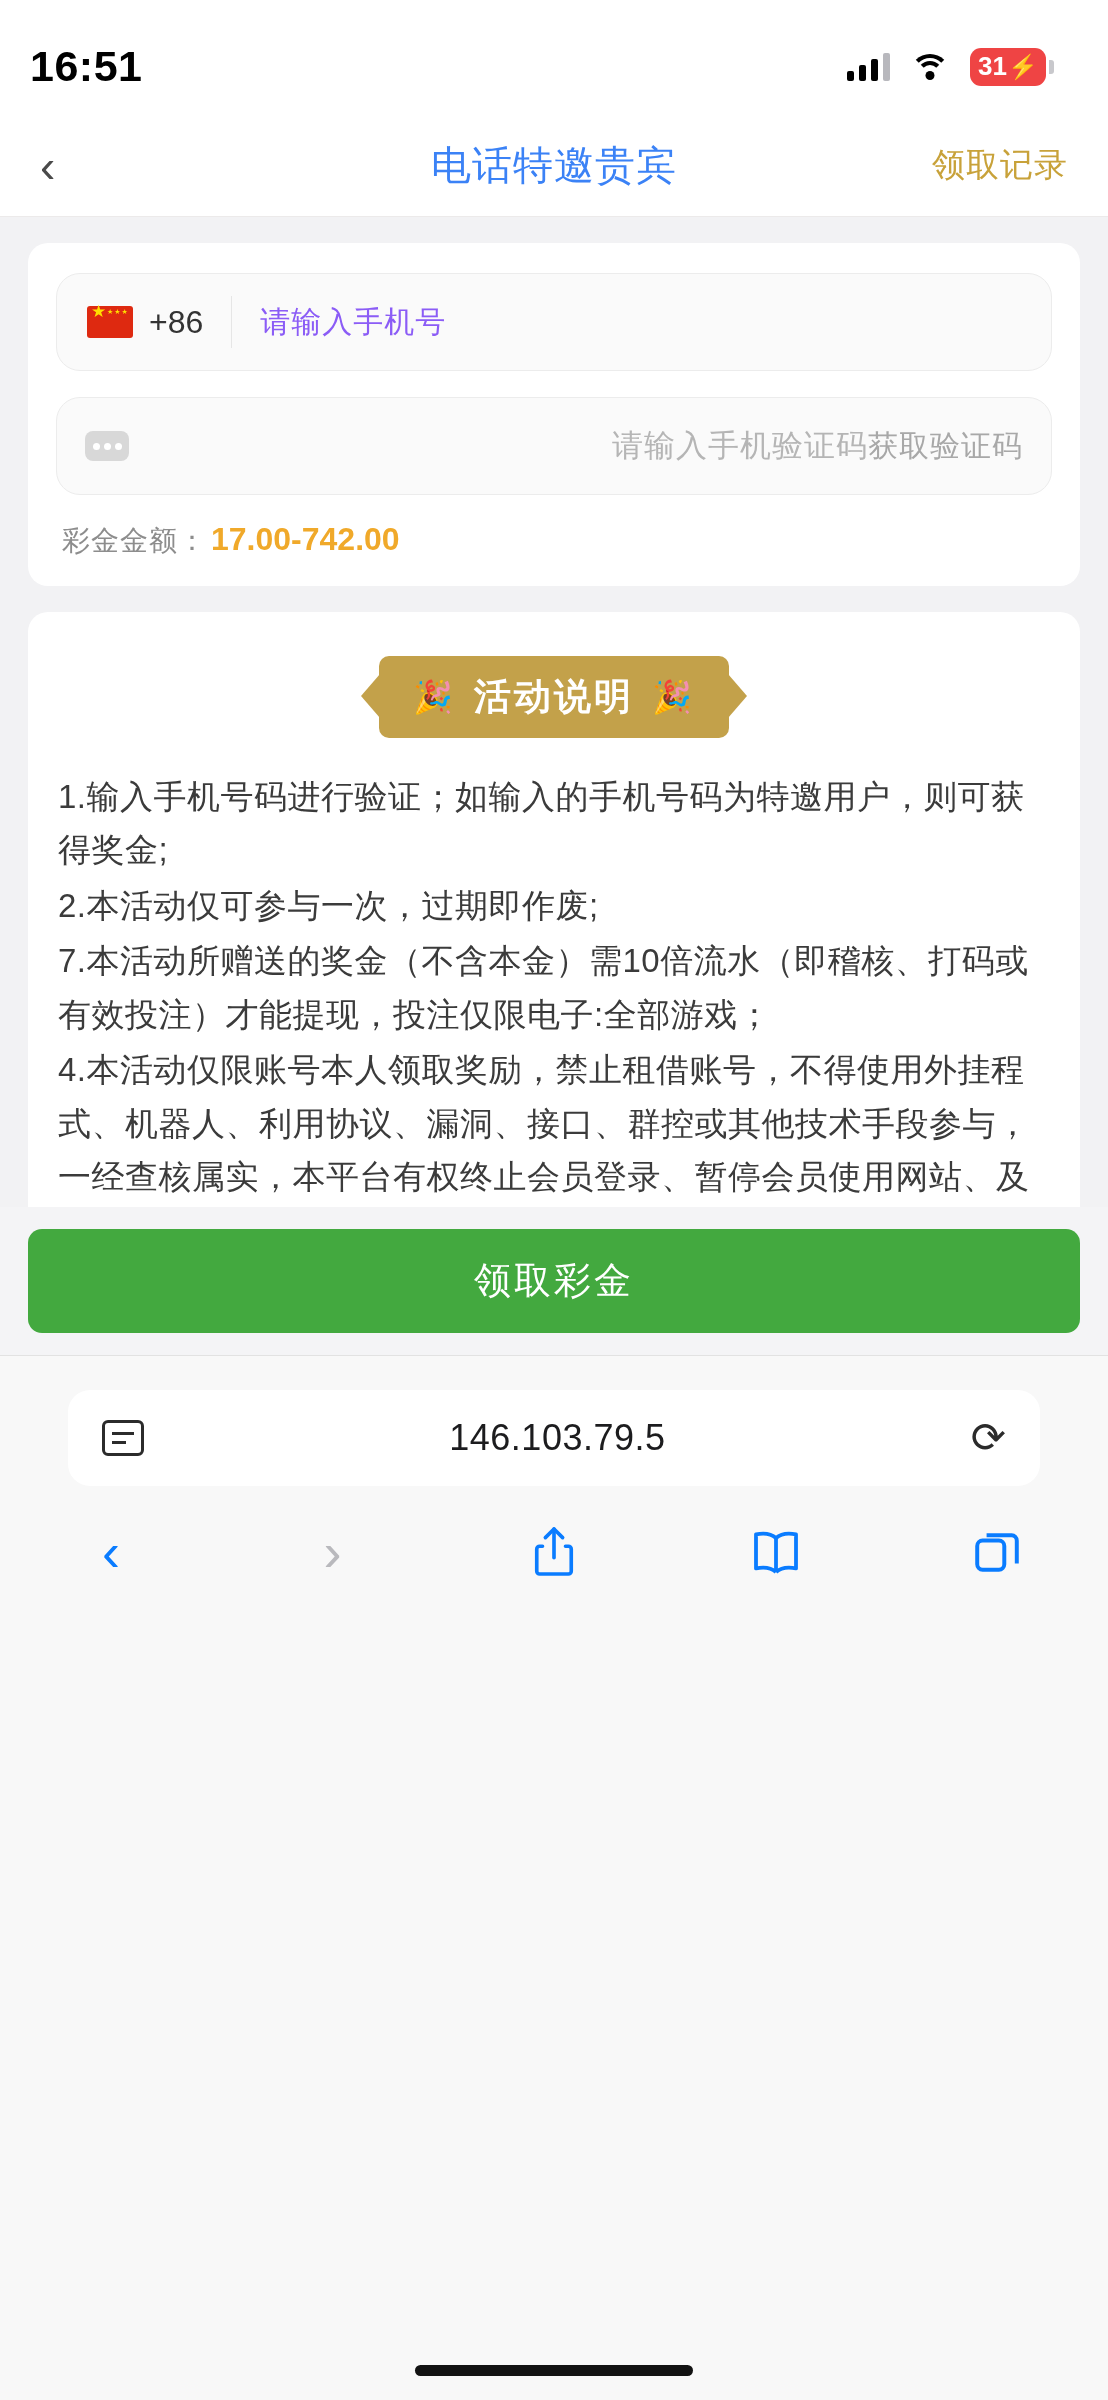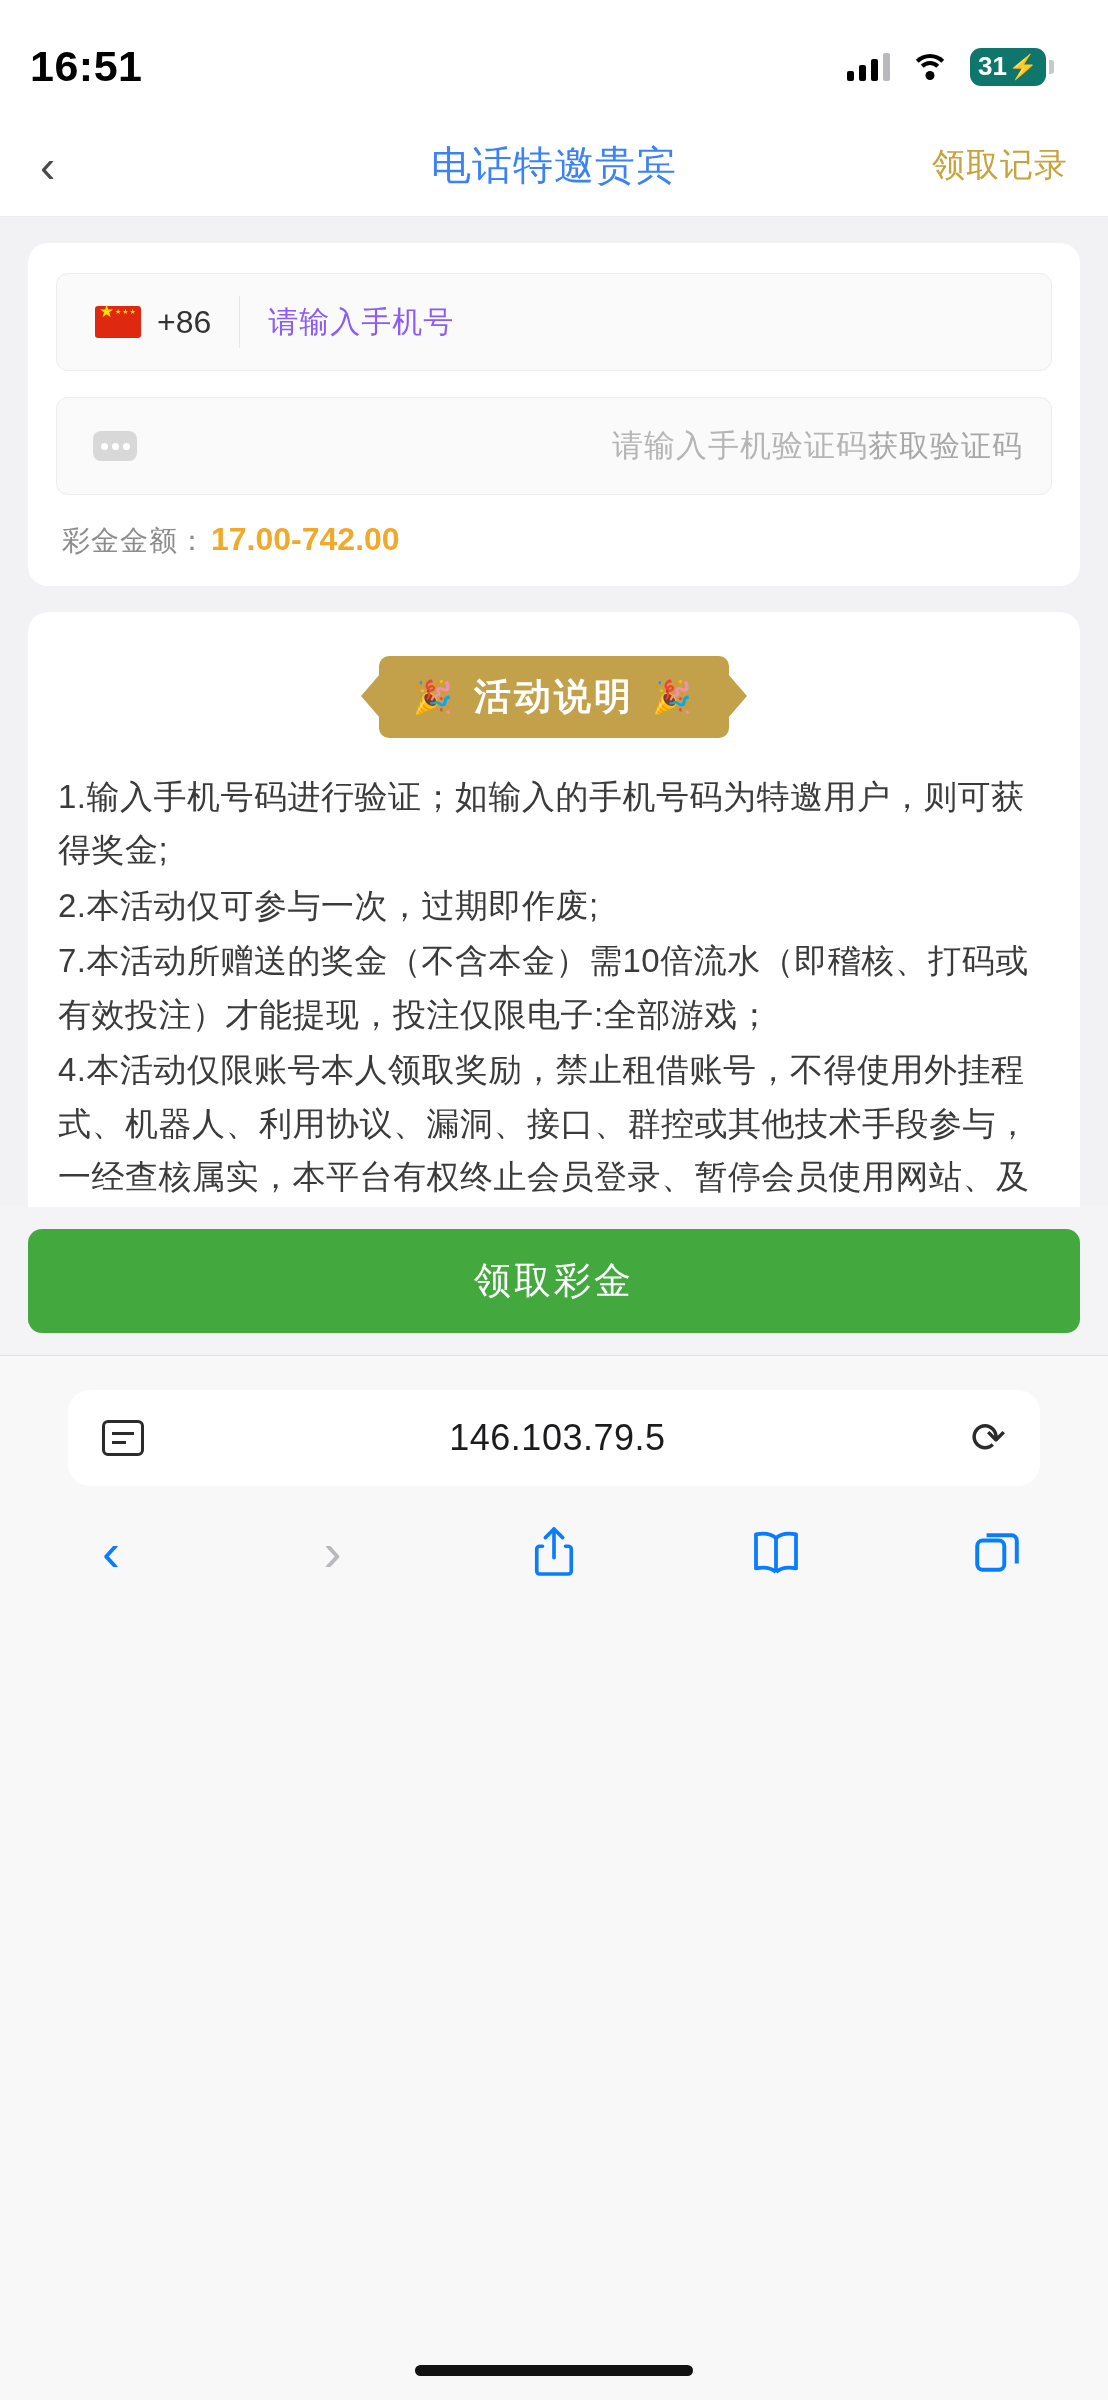--- a/index.html
+++ b/index.html
@@ -56,21 +56,21 @@
     transform: translateX(-50%) rotate(0deg);
   }
   .wifi .a { width: 40px; height: 40px; top: 2px; }
   .wifi .b { width: 26px; height: 26px; top: 9px; }
   .wifi .c {
     width: 9px; height: 9px; top: 19px;
     background: #000; border-radius: 50%; border: none;
   }
   .battery {
     width: 76px; height: 38px;
-    background: #0f766e;
+    background: #ef4444;
     border-radius: 11px;
     display: flex;
     align-items: center;
     justify-content: center;
     position: relative;
     color: #fff;
     font-size: 26px;
     font-weight: bold;
   }
   .battery:after {
@@ -126,26 +126,25 @@
   .card {
     background: #ffffff;
     border-radius: 20px;
     padding: 30px 28px 26px 28px;
     margin-bottom: 26px;
   }
   .field {
     height: 98px;
     background: #fafafa;
     border: 1px solid #ececec;
-    border-radius: 12px;
+    border-radius: 24px;
     display: flex;
     align-items: center;
     margin-bottom: 26px;
     overflow: hidden;
-    padding-left: 8px;
   }
   .cc {
     display: flex;
     align-items: center;
     gap: 16px;
     padding: 0 28px 0 30px;
     height: 52px;
     border-right: 1px solid #e6e6e6;
   }
   .flag {

